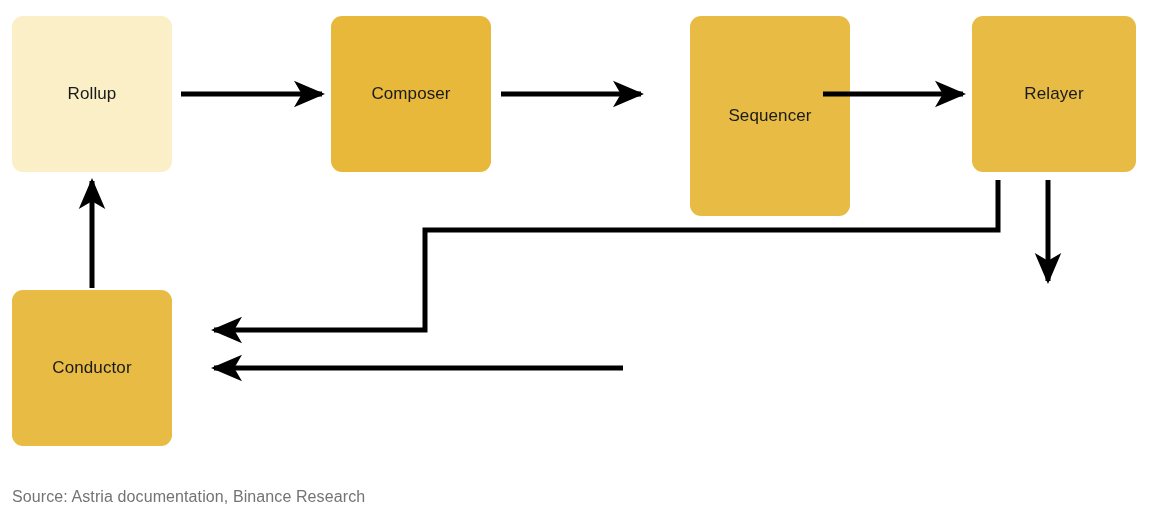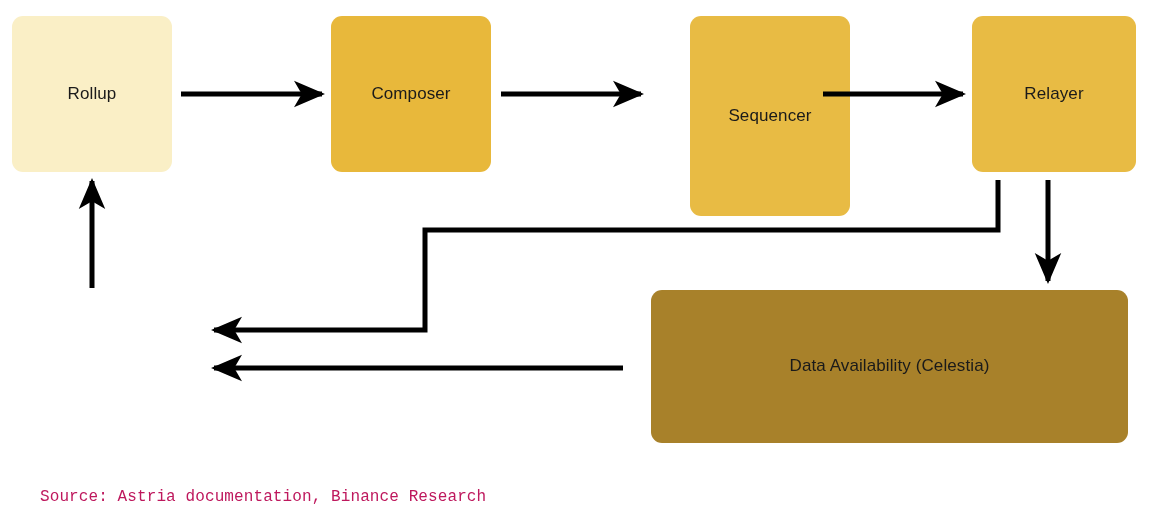--- a/index.html
+++ b/index.html
@@ -36,25 +36,24 @@
     top: 0;
     width: 1174px;
     height: 526px;
     pointer-events: none;
   }
   .source-note {
     position: absolute;
     left: 12px;
     top: 488px;
     font-size: 16px;
-    color: #be185d;
-    font-family: Liberation Mono, monospace;
+    color: #737373;
+    font-family: Liberation Sans, sans-serif;
     letter-spacing: 0.1px;
     white-space: nowrap;
-    margin-left: 28px;
   }
 </style>
 </head>
 <body>
 
 <div id="canvas">
 
   <div class="node" id="node-rollup" style="left:12px; top:16px; width:160px; height:156px; background:#faefc6;">
     <span>Rollup</span>
   </div>
@@ -64,24 +63,24 @@
   </div>
 
   <div class="node" id="node-sequencer" style="left:650px; top:16px; width:160px; height:200px; background:#e8bb44;margin-left:40px;">
     <span>Sequencer</span>
   </div>
 
   <div class="node" id="node-relayer" style="left:972px; top:16px; width:164px; height:156px; background:#e8bb44;">
     <span>Relayer</span>
   </div>
 
+  <div class="node" id="node-conductor" style="left:12px; top:290px; width:160px; height:156px; background:#e8bb44;">
+    <span>Conductor</span>
+  </div>
 
-  <div class="node" id="node-data-availability" style="left:651px; top:290px; width:477px; height:153px; background:#a8812a;">
-    <span>Data Availability (Celestia)</span>
-  </div>
 
   <svg id="flow-svg" viewBox="0 0 1174 526">
     <defs>
       <marker id="arrowhead" markerWidth="7" markerHeight="7" refX="5.6" refY="3" orient="auto" markerUnits="strokeWidth">
         <path d="M0,0.35 L6.2,3 L0,5.65 L1.55,3 Z" fill="#000000"></path>
       </marker>
     </defs>
 
     <g stroke="#000000" stroke-width="5" fill="none" stroke-linecap="butt" stroke-linejoin="miter">
 

